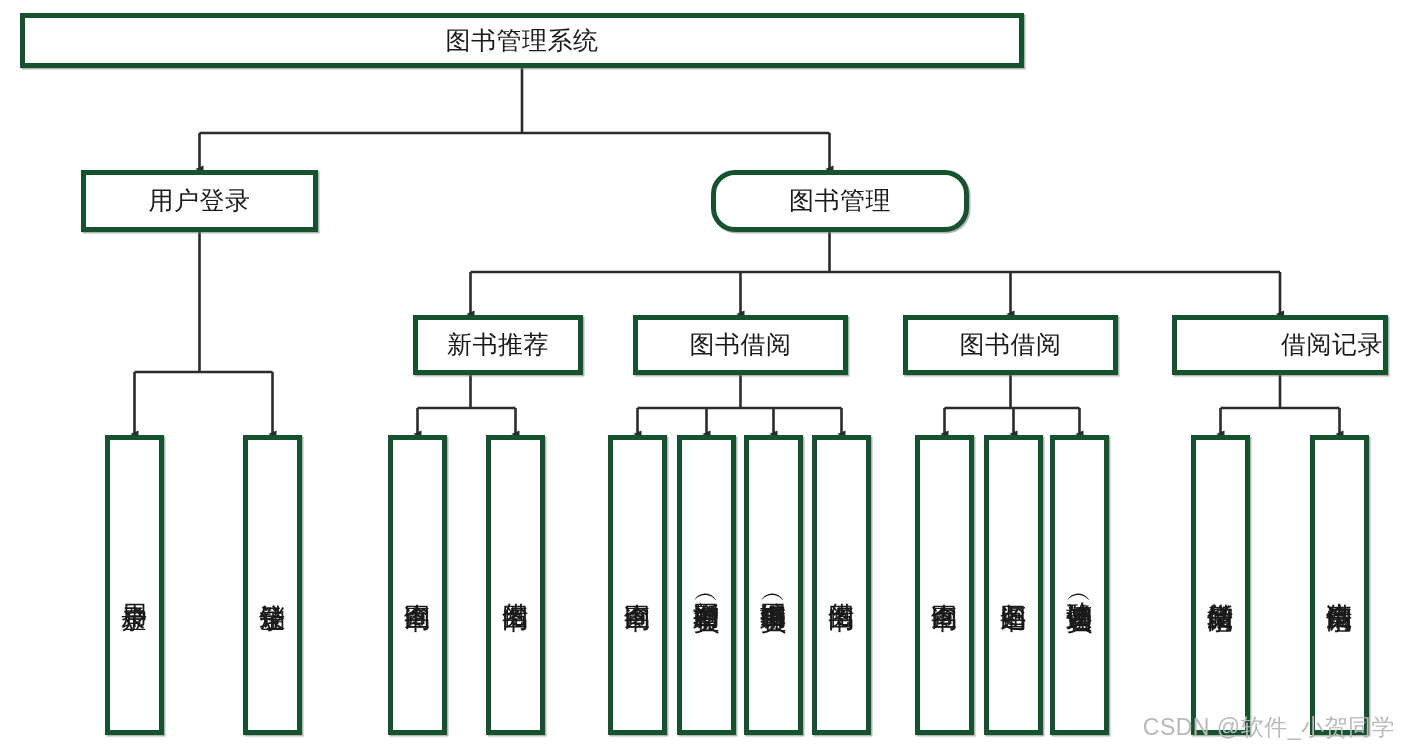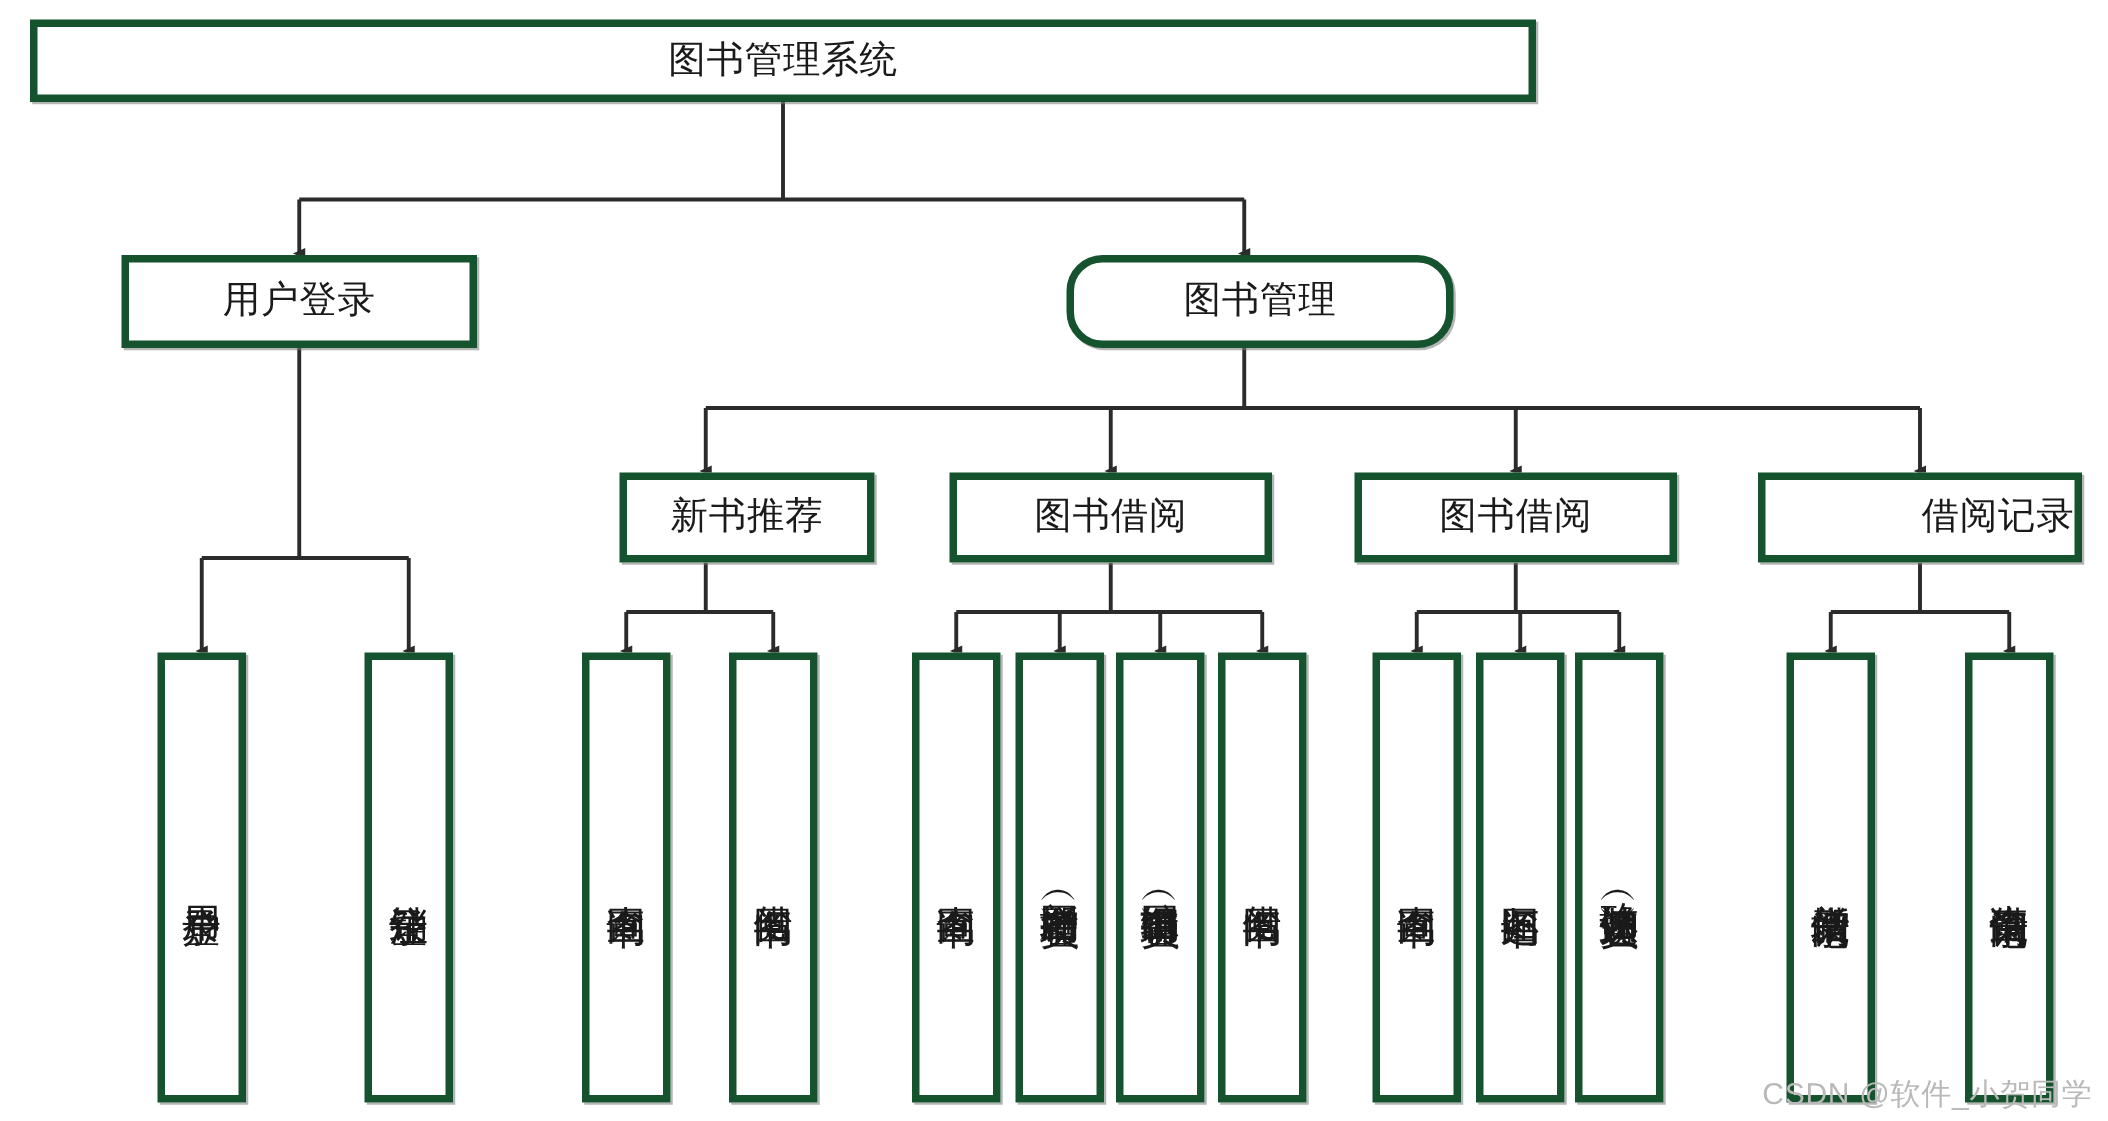--- a/index.html
+++ b/index.html
@@ -67,21 +67,21 @@
     white-space: nowrap;
     height: 100%;
     display: flex;
     align-items: center;
     justify-content: center;
   }
   .watermark {
     position: absolute;
     right: 10px;
     bottom: 4px;
-    font-size: 20px;
+    font-size: 23px;
     color: #b9b9b9;
     letter-spacing: 0.5px;
     white-space: nowrap;
     z-index: 3;
     user-select: none;
     margin-top: 28px;
   }
 </style>
 </head>
 <body>

